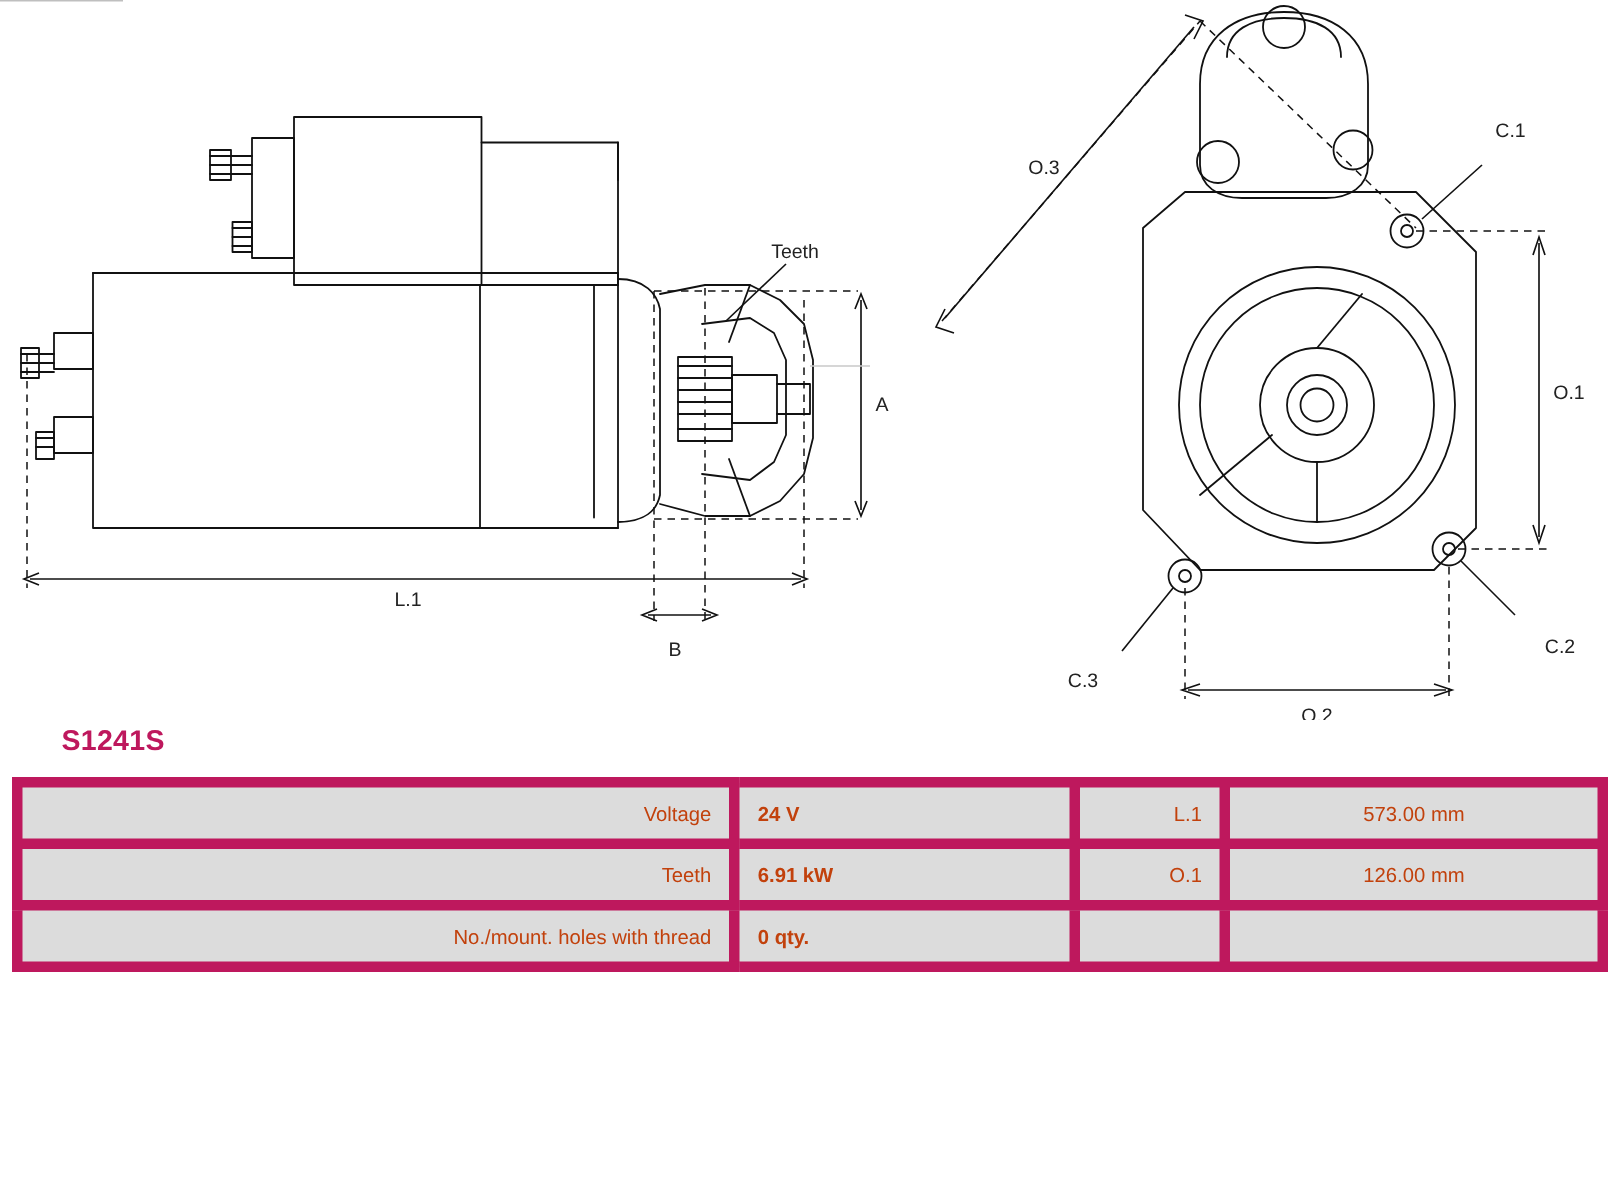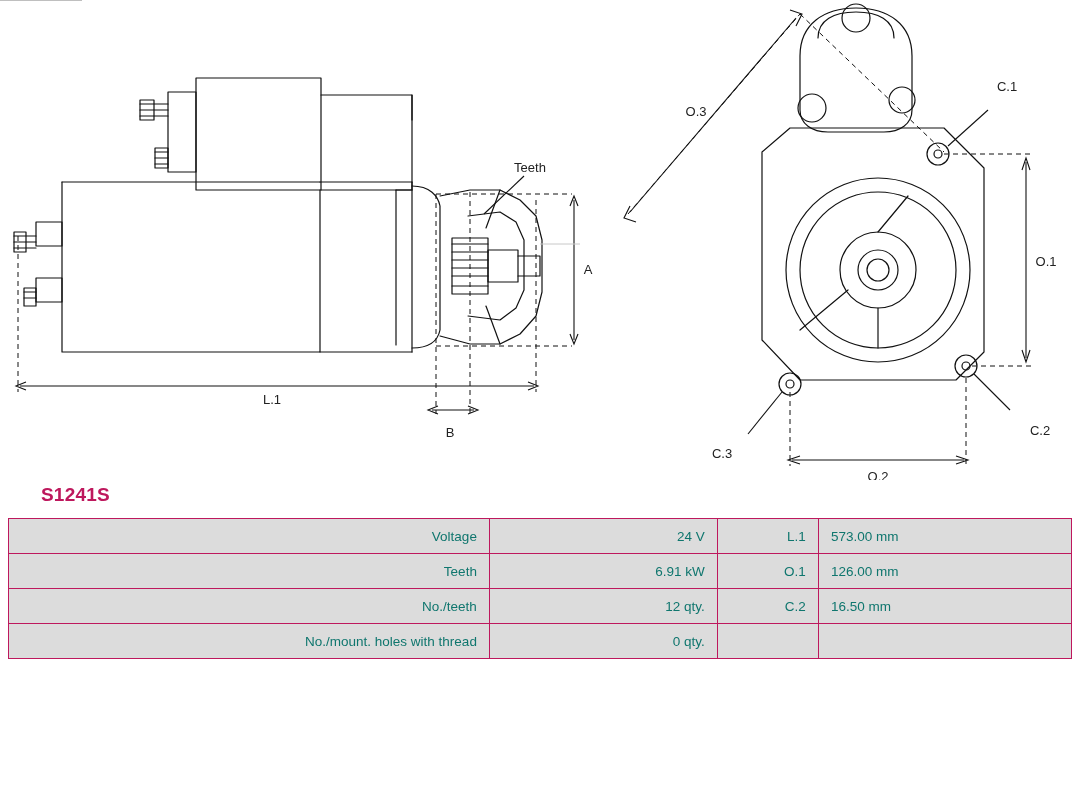--- a/index.html
+++ b/index.html
@@ -40,42 +40,42 @@
   }
   table.specs {
     position: absolute;
     left: 8px;
     top: 518px;
     width: 1064px;
     border-collapse: collapse;
     font-size: 13.5px;
   }
   table.specs td {
-    border: 1px solid #be185d;
+    border: 7px solid #be185d;
     height: 26px;
     padding: 4px 12px;
     background: #dcdcdc;
-    color: #0f766e;
+    color: #c2410c;
   }
   td.label {
     text-align: right;
     width: 38%;
   }
   td.value {
-    text-align: right;
     background: #ffffff;
     width: 18%;
     border: 1px solid #d9d9d9;
+    font-weight: bold;
   }
   td.code {
     text-align: right;
     width: 8%;
   }
   td.code-value {
-    text-align: left;
+    text-align: center;
     background: #ffffff;
     width: 20%;
     border: 1px solid #d9d9d9;
   }
   td.empty-shade {
     background: #dcdcdc;
   }
   td.empty-white {
     background: #ffffff;
     border: 1px solid #ffffff;
@@ -251,26 +251,20 @@
         <td class="code">L.1</td>
         <td class="code-value">573.00 mm</td>
       </tr>
       <tr>
         <td class="label">Teeth</td>
         <td class="value">6.91 kW</td>
         <td class="code">O.1</td>
         <td class="code-value">126.00 mm</td>
       </tr>
       <tr>
-        <td class="label">No./teeth</td>
-        <td class="value">12 qty.</td>
-        <td class="code">C.2</td>
-        <td class="code-value">16.50 mm</td>
-      </tr>
-      <tr>
         <td class="label">No./mount. holes with thread</td>
         <td class="value">0 qty.</td>
         <td class="empty-shade"></td>
         <td class="empty-white"></td>
       </tr>
     </tbody>
   </table>
 
 </div>
 

